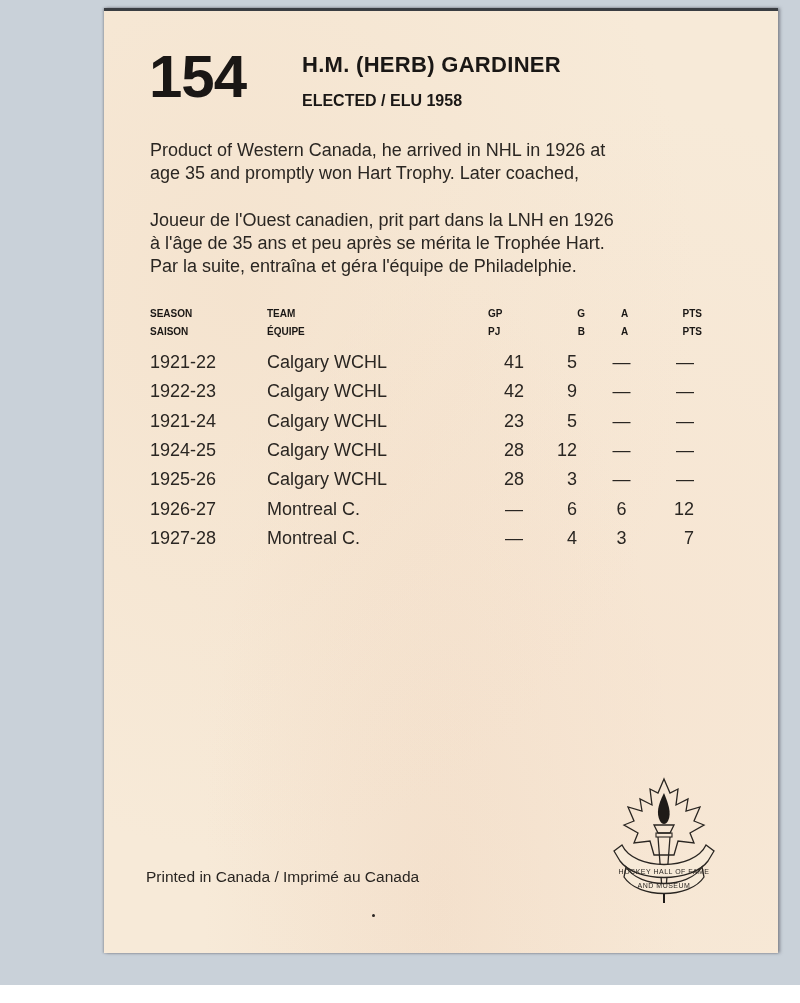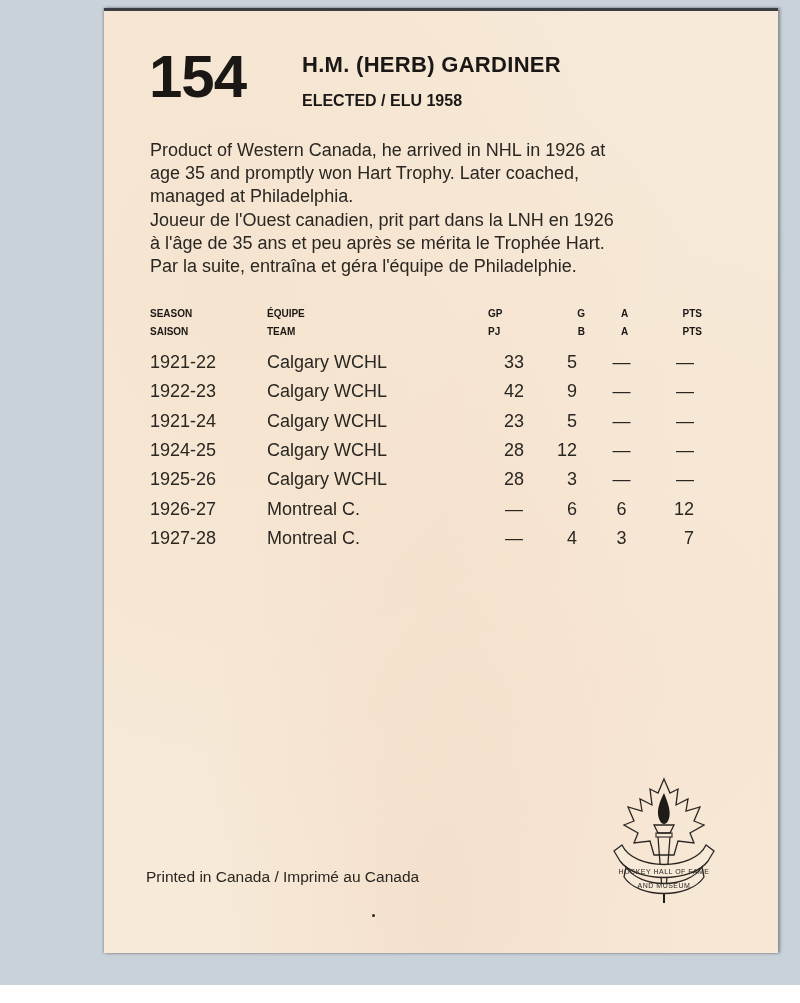--- a/index.html
+++ b/index.html
@@ -89,37 +89,36 @@
 
 <div class="card">
 
   <div class="card-number">154</div>
   <div class="player-name">H.M. (HERB) GARDINER</div>
   <div class="elected">ELECTED / ELU 1958</div>
 
   <div class="bio en">
     <p>Product of Western Canada, he arrived in NHL in 1926 at</p>
     <p>age 35 and promptly won Hart Trophy. Later coached,</p>
-    <p>managed at Philadelphia.</p>
   </div>
   <div class="bio fr">
     <p>Joueur de l'Ouest canadien, prit part dans la LNH en 1926</p>
     <p>à l'âge de 35 ans et peu après se mérita le Trophée Hart.</p>
     <p>Par la suite, entraîna et géra l'équipe de Philadelphie.</p>
   </div>
 
   <div class="stats">
     <div class="hdr">
       <div class="c-season">
         <span>SEASON</span>
         <span>SAISON</span>
       </div>
       <div class="c-team">
+        <span>TEAM</span>
         <span>ÉQUIPE</span>
-        <span>TEAM</span>
       </div>
       <div class="c-gp">
         <span>GP</span>
         <span>PJ</span>
       </div>
       <div class="c-g">
         <span>G</span>
         <span>B</span>
       </div>
       <div class="c-a">
@@ -129,21 +128,21 @@
       <div class="c-pts">
         <span>PTS</span>
         <span>PTS</span>
       </div>
     </div>
 
     <div class="rows">
       <div class="row">
         <div class="c-season">1921-22</div>
         <div class="c-team">Calgary WCHL</div>
-        <div class="c-gp">33</div>
+        <div class="c-gp">41</div>
         <div class="c-g">5</div>
         <div class="c-a">—</div>
         <div class="c-pts">—</div>
       </div>
       <div class="row">
         <div class="c-season">1922-23</div>
         <div class="c-team">Calgary WCHL</div>
         <div class="c-gp">42</div>
         <div class="c-g">9</div>
         <div class="c-a">—</div>

